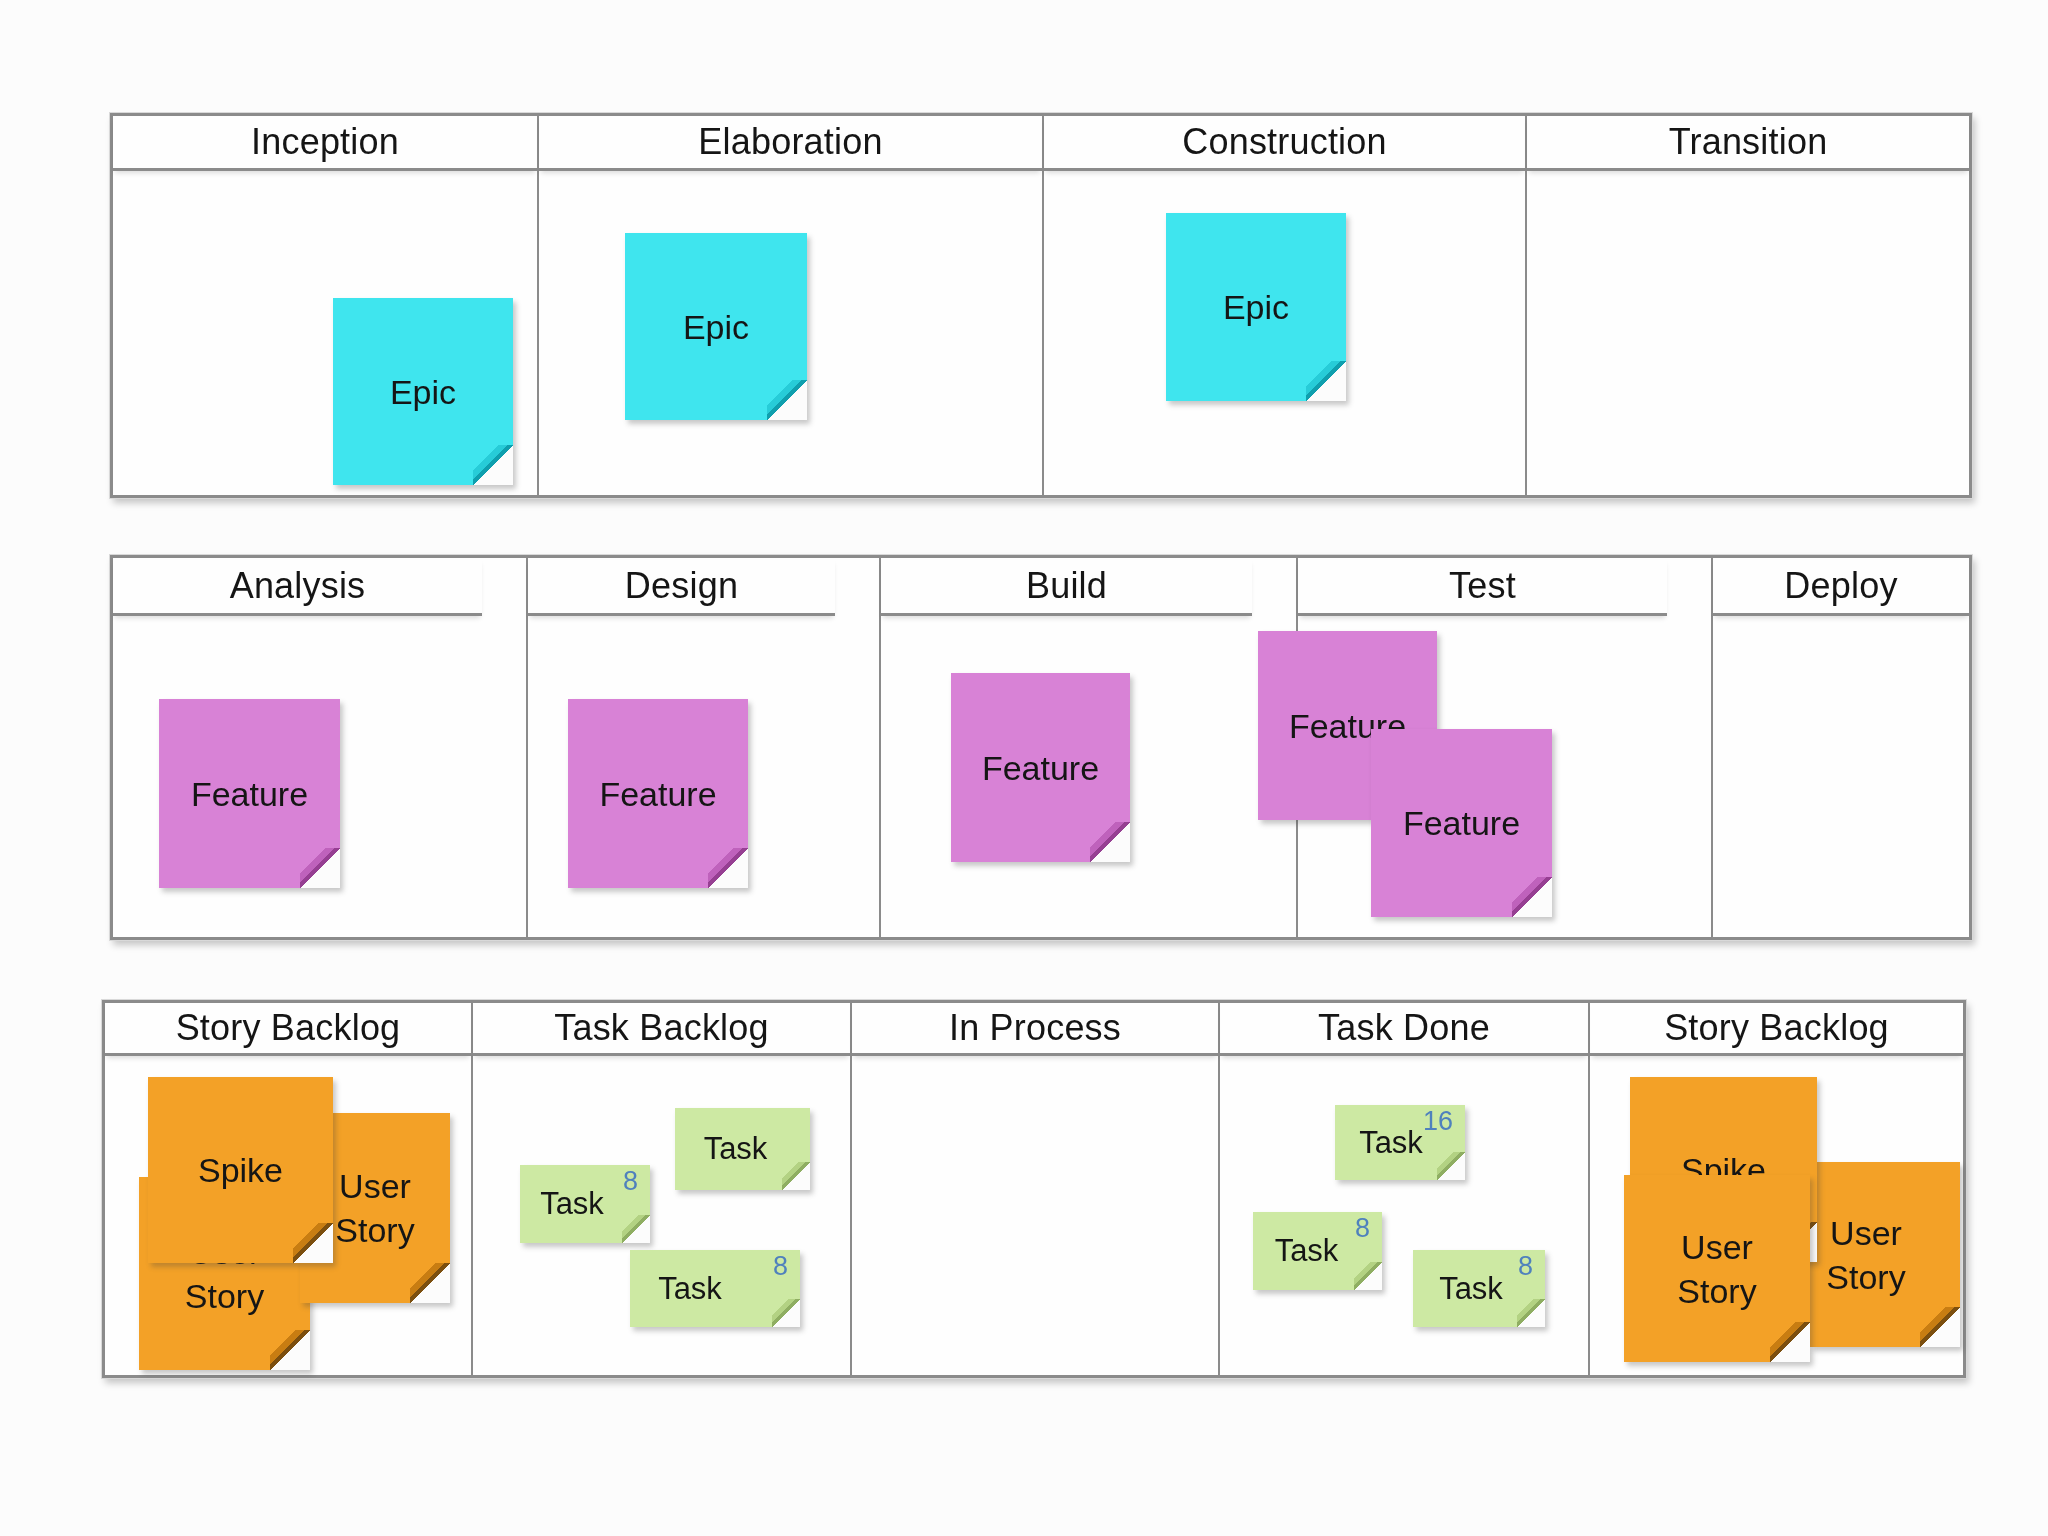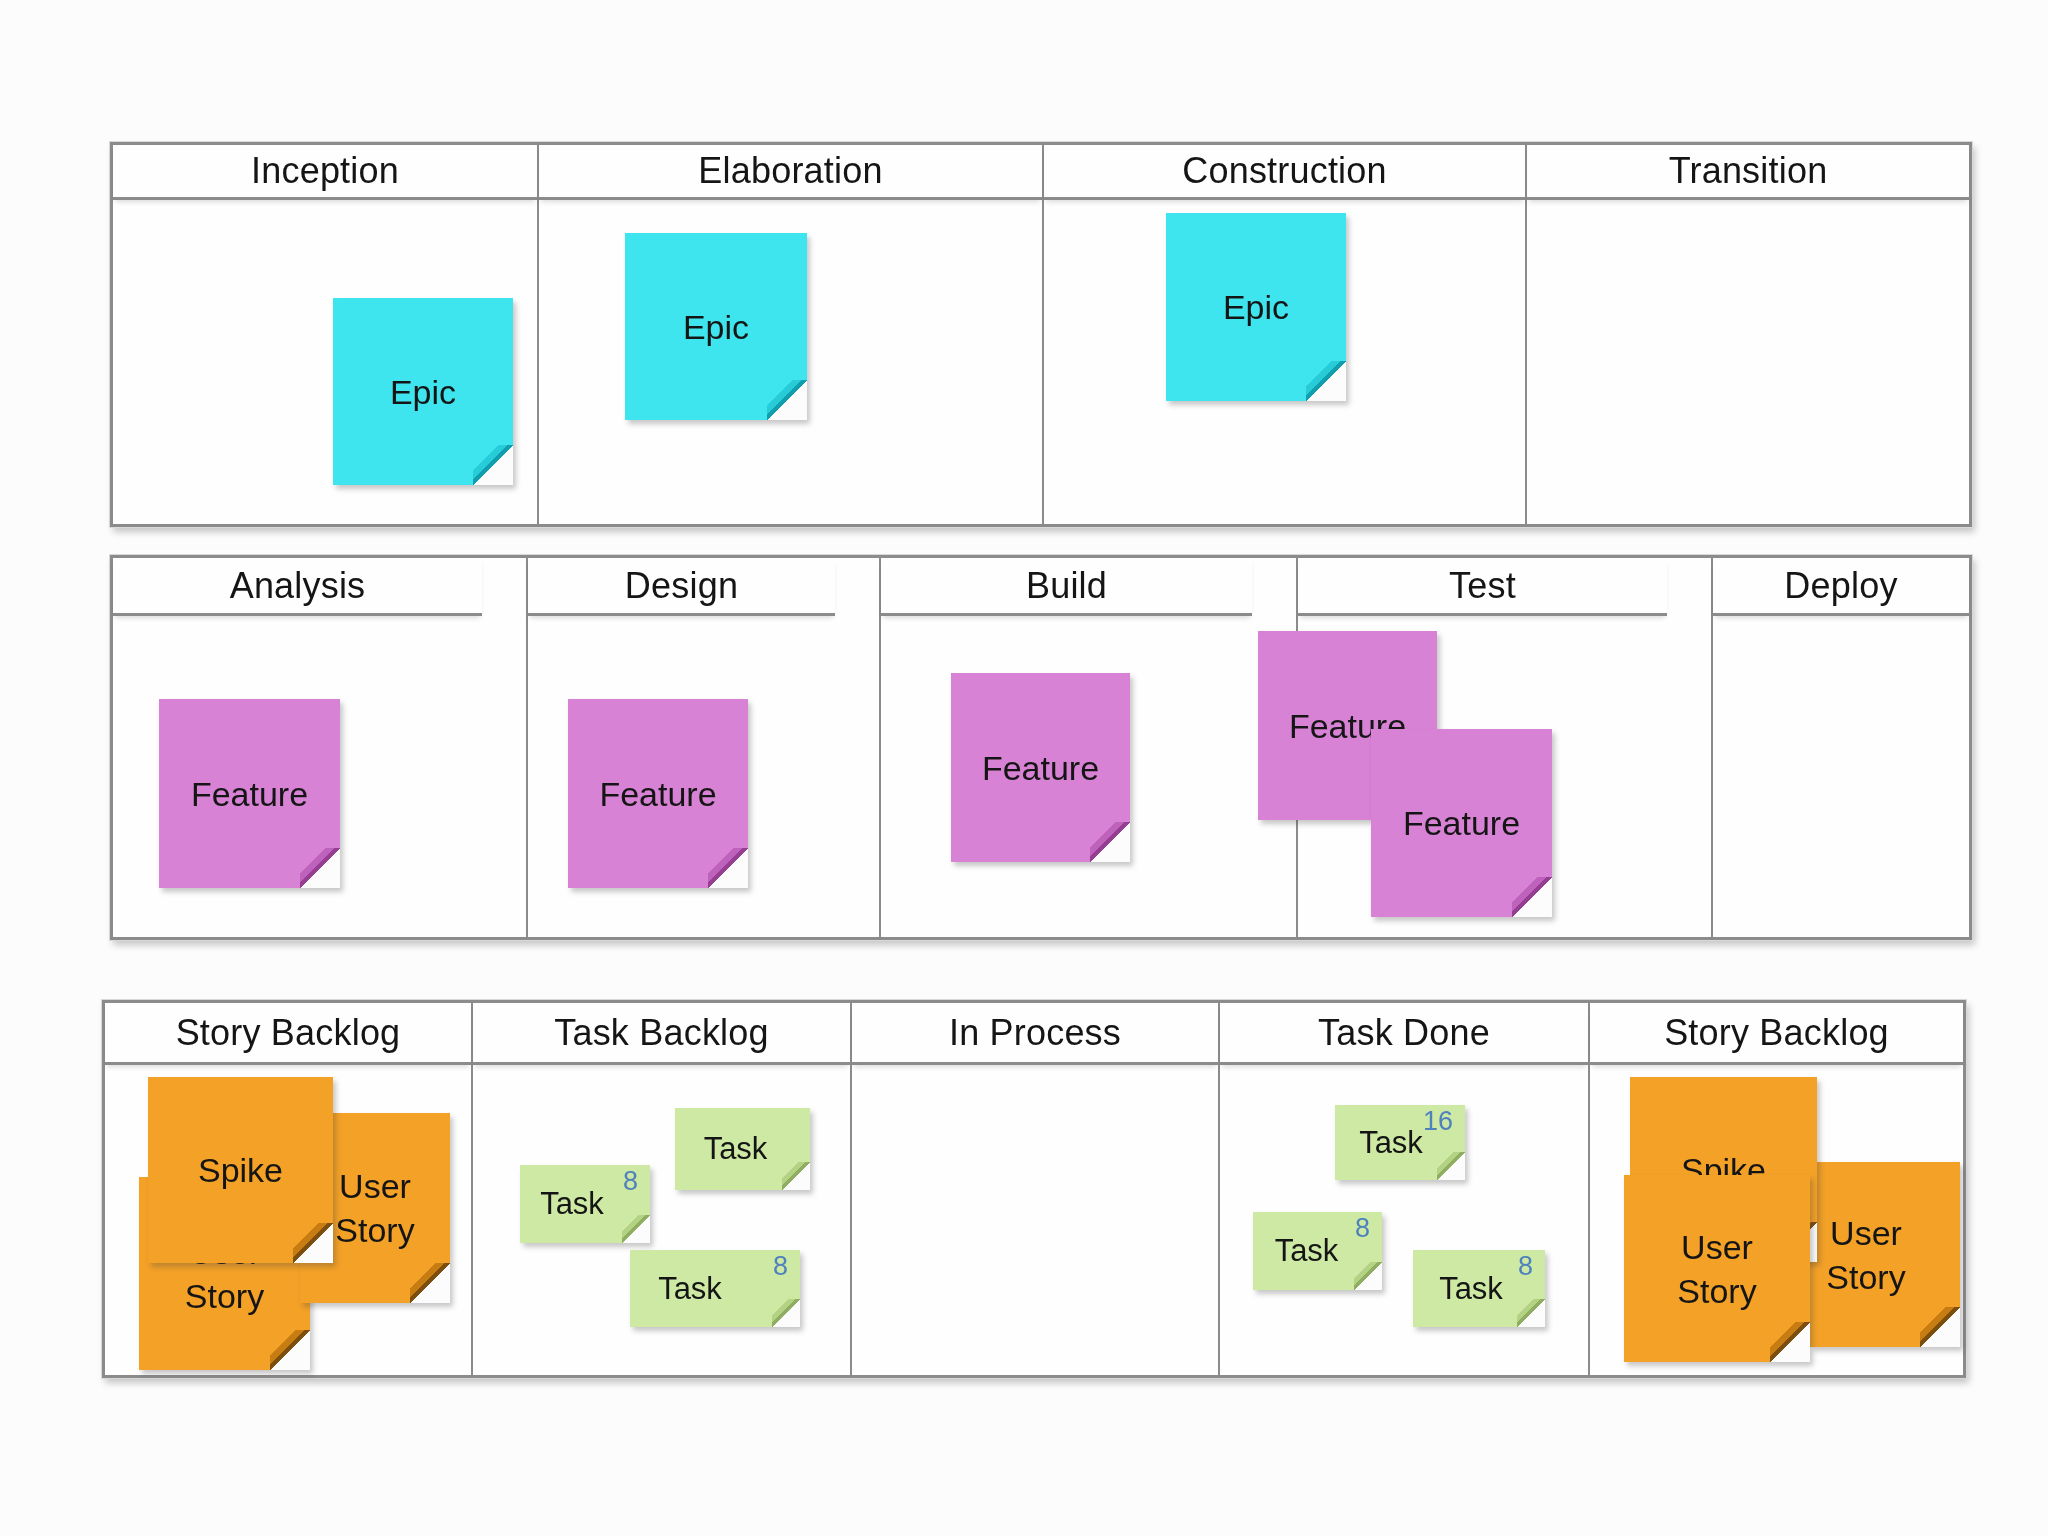--- a/index.html
+++ b/index.html
@@ -28,21 +28,21 @@
   .hdr {
     display: flex; align-items: center; justify-content: center;
     font-size: 36px; letter-spacing: 0.2px;
     border-bottom: 3px solid var(--grid, #8b8b8b);
     box-shadow: 0 4px 5px -2px rgba(0,0,0,0.14);
     box-sizing: border-box;
     white-space: nowrap;
   }
   .board-1 .hdr { height: 55px; }
   .board-2 .hdr { height: 58px; }
-  .board-3 .hdr { height: 62px; }
+  .board-3 .hdr { height: 53px; }
   .colbody { flex: 1; }
 
   
   .note {
     position: absolute;
     display: flex; align-items: center; justify-content: center;
     font-size: 34px;
     box-shadow: 3px 4px 5px rgba(60,60,60,0.28);
     z-index: 3;
     box-sizing: border-box;
@@ -79,21 +79,21 @@
       #fcfcfc 0 49.5%, #7c4f0f 49.5% 57%, #c87d12 57% 68%, var(--story, #f3a127) 68% 100%);
   }
   .note.task .fold {
     background: linear-gradient(to top left,
       #fcfcfc 0 49.5%, #8fae62 49.5% 58%, #b3d283 58% 70%, var(--task, #cde9a3) 70% 100%);
   }
 </style>
 </head>
 <body>
 
-<div class="board board-1" style="left:110px; top:142px; width:1862px; height:385px;">
+<div class="board board-1" style="left:110px; top:113px; width:1862px; height:385px;">
   <div class="col" style="width:424px">
     <div class="hdr">Inception</div>
     <div class="colbody"></div>
   </div>
   <div class="col" style="width:505px">
     <div class="hdr">Elaboration</div>
     <div class="colbody"></div>
   </div>
   <div class="col" style="width:483px">
     <div class="hdr">Construction</div>

